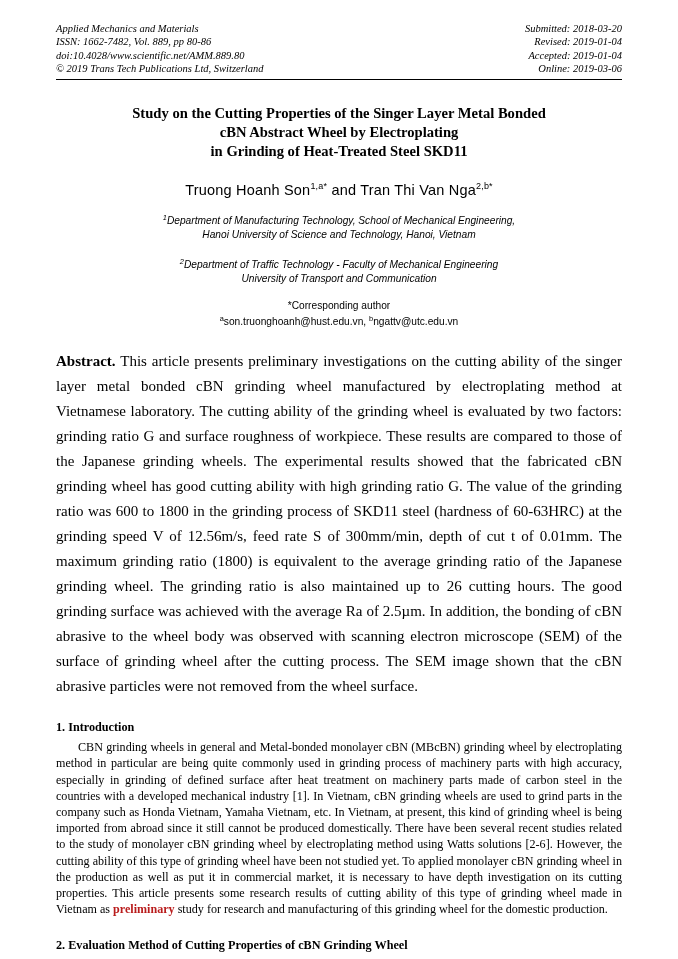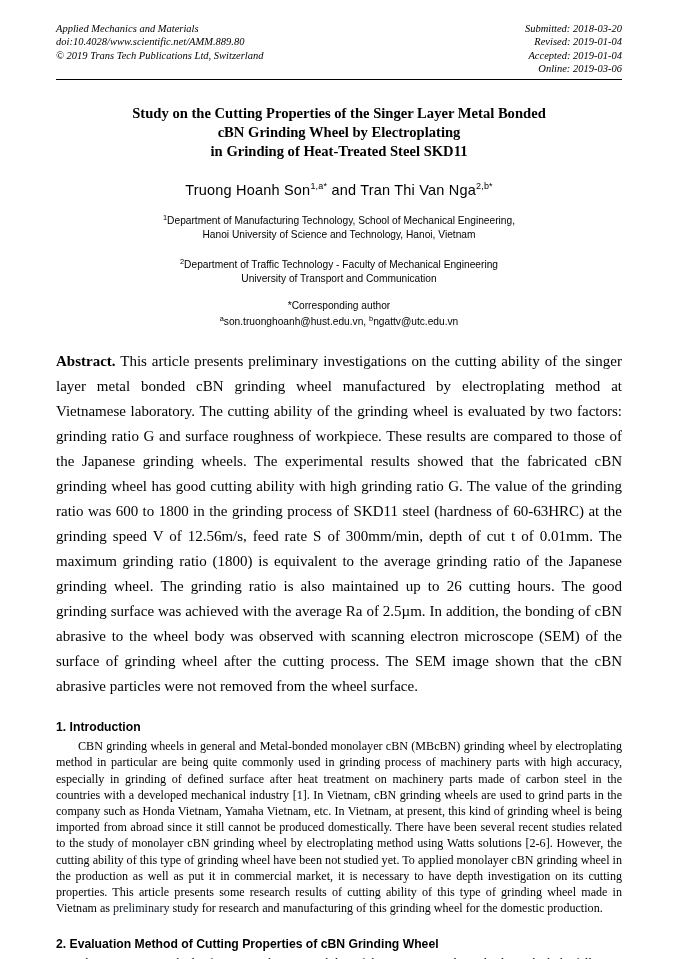--- a/index.html
+++ b/index.html
@@ -62,20 +62,21 @@
     letter-spacing: 0.2px;
   }
   .authors sup { font-size: 9px; }
 
   .affil {
     text-align: center;
     font-family: "Liberation Sans", sans-serif;
     font-size: 10.2px;
     line-height: 13.6px;
     margin-top: 14px;
+    font-style: italic;
   }
   .affil sup { font-size: 7.4px; }
   .affil.second { margin-top: 13px; }
   .emails {
     text-align: center;
     font-family: "Liberation Sans", sans-serif;
     font-size: 10.2px;
     line-height: 13.6px;
     margin-top: 13px;
   }
@@ -94,34 +95,34 @@
   .abstract {
     margin-top: 20px;
     font-size: 15px;
     line-height: 25px;
     text-align: justify;
   }
   .abstract b { font-weight: bold; }
 
   
   .sec-head {
-    font-family: Liberation Sans, sans-serif;
+    font-family: Liberation Serif, serif;
     font-weight: bold;
     font-size: 12.2px;
     margin-top: 21px;
     margin-bottom: 4px;
   }
   p.body {
     font-size: 12.1px;
     line-height: 16.2px;
     text-align: justify;
     margin: 0;
     text-indent: 22px;
   }
-  .hl { color: #0f172a; }
+  .hl { color: #b91c1c; font-weight: bold; }
 
   ul.dashlist {
     list-style: none;
     margin: 3px 0 0 0;
     padding: 0;
   }
   ul.dashlist li {
     position: relative;
     padding-left: 34px;
     font-size: 12.1px;
@@ -137,35 +138,36 @@
 </style>
 </head>
 <body>
 
 <div class="page">
   <div class="content">
 
     <div class="masthead">
       <div class="left">
         <div>Applied Mechanics and Materials</div>
+        <div>ISSN: 1662-7482, Vol. 889, pp 80-86</div>
         <div>doi:10.4028/www.scientific.net/AMM.889.80</div>
         <div>© 2019 Trans Tech Publications Ltd, Switzerland</div>
       </div>
       <div class="right">
         <div>Submitted: 2018-03-20</div>
         <div>Revised: 2019-01-04</div>
         <div>Accepted: 2019-01-04</div>
         <div>Online: 2019-03-06</div>
       </div>
     </div>
     <div class="rule"></div>
 
     <div class="title">
       <div>Study on the Cutting Properties of the Singer Layer Metal Bonded</div>
-      <div>cBN Grinding Wheel by Electroplating</div>
+      <div>cBN Abstract Wheel by Electroplating</div>
       <div>in Grinding of Heat-Treated Steel SKD11</div>
     </div>
 
     <div class="authors">
       <span>Truong Hoanh Son</span><sup>1,a*</sup><span> and </span><span>Tran Thi Van Nga</span><sup>2,b*</sup>
     </div>
 
     <div class="affil">
       <div><sup>1</sup><span>Department of Manufacturing Technology, School of Mechanical Engineering,</span></div>
       <div>Hanoi University of Science and Technology, Hanoi, Vietnam</div>

